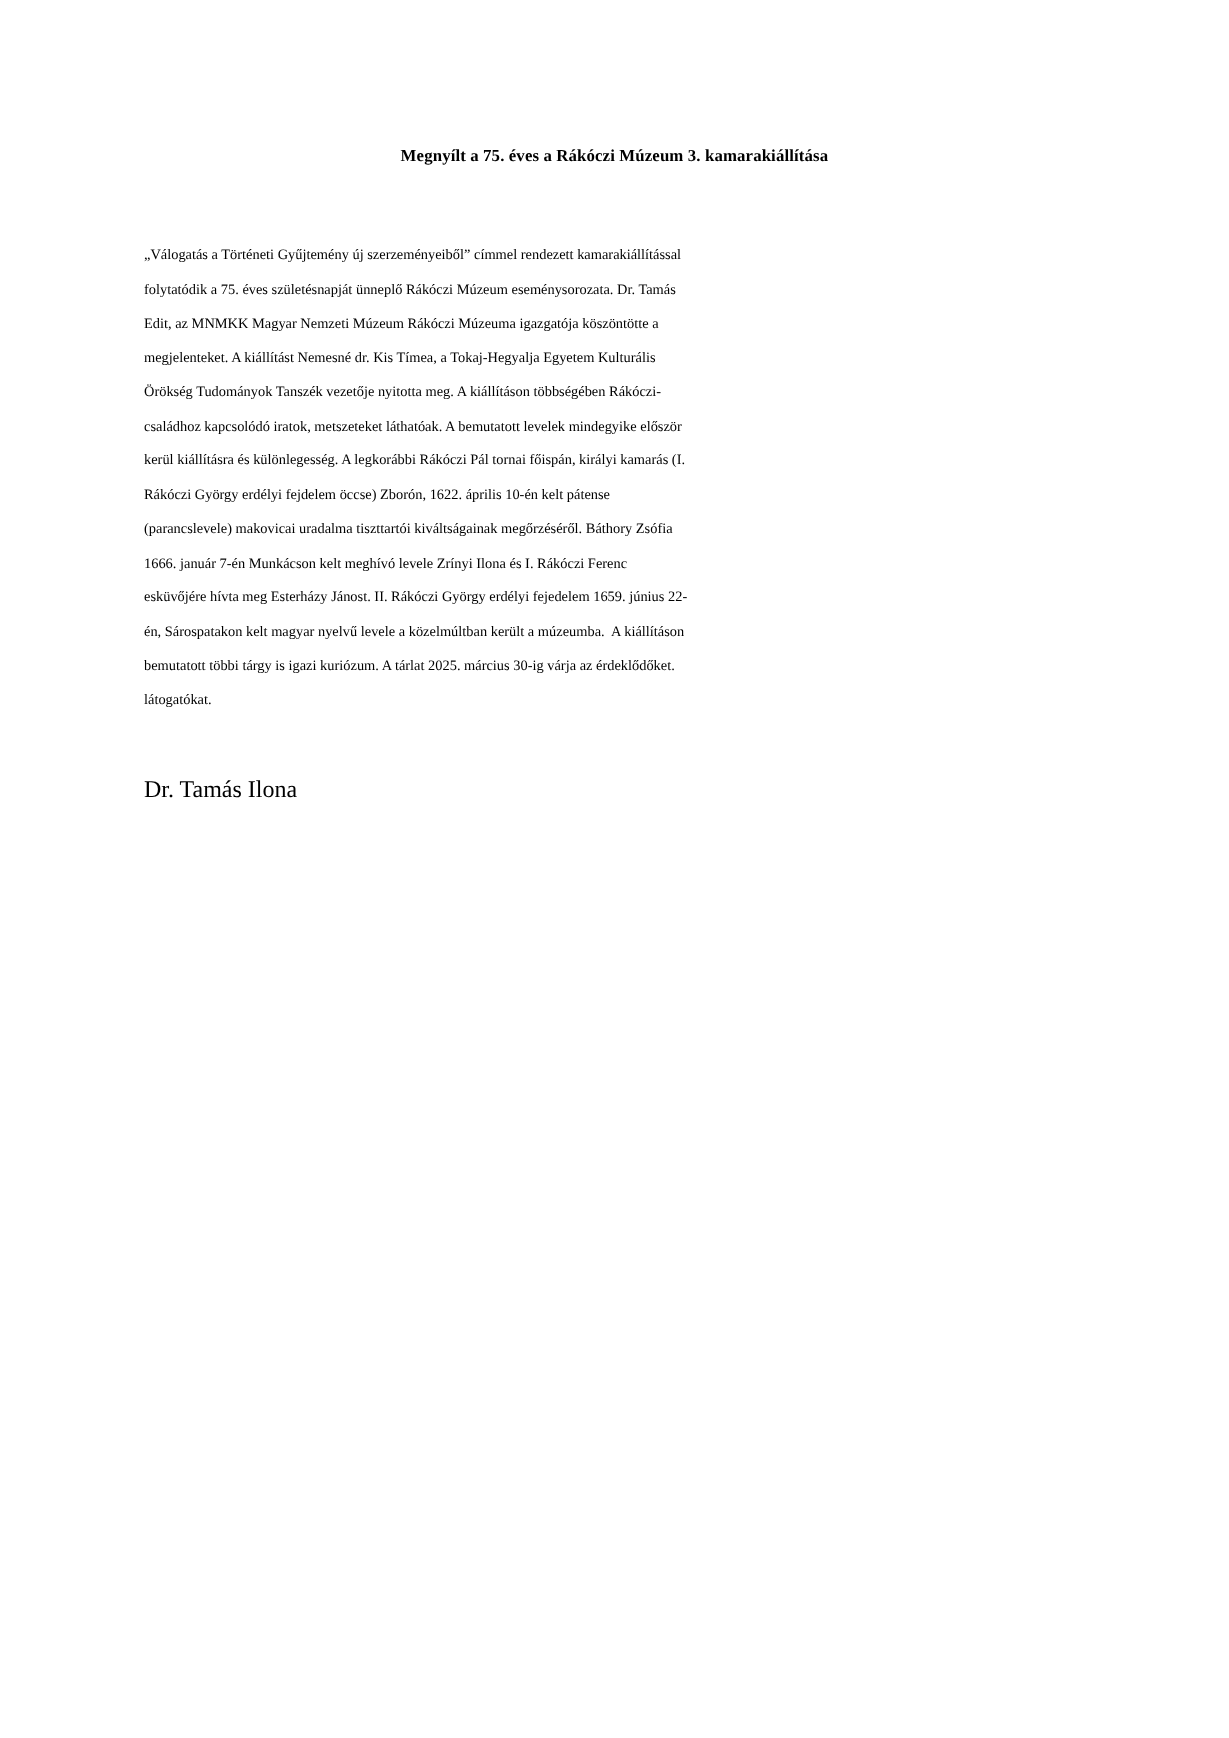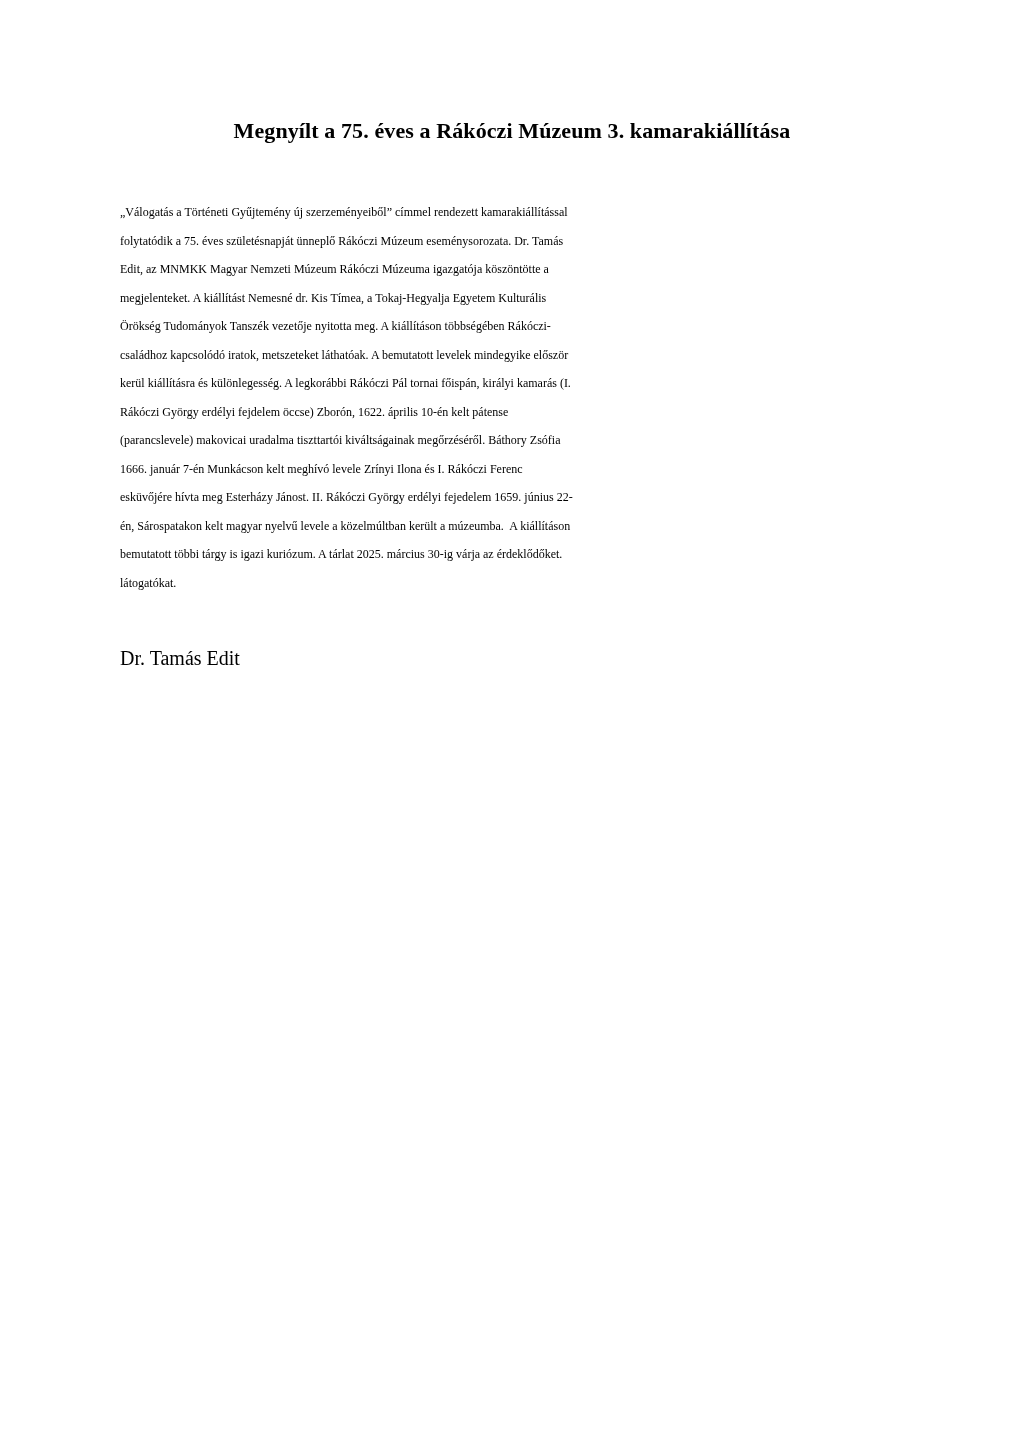--- a/index.html
+++ b/index.html
@@ -16,21 +16,21 @@
     font-family: "Liberation Serif", "DejaVu Serif", serif;
     overflow: hidden;
   }
   .doc-title {
     position: absolute;
     top: 118px;
     left: 0;
     width: 100%;
     margin: 0;
     text-align: center;
-    font-size: 22px;
+    font-size: 14px;
     font-weight: bold;
     line-height: 26px;
     letter-spacing: 0.1px;
   }
   .doc-body {
     position: absolute;
     top: 198px;
     left: 120px;
     width: 800px;
     margin: 0;
@@ -62,14 +62,14 @@
 családhoz kapcsolódó iratok, metszeteket láthatóak. A bemutatott levelek mindegyike először
 kerül kiállításra és különlegesség. A legkorábbi Rákóczi Pál tornai főispán, királyi kamarás (I.
 Rákóczi György erdélyi fejdelem öccse) Zborón, 1622. április 10-én kelt pátense
 (parancslevele) makovicai uradalma tiszttartói kiváltságainak megőrzéséről. Báthory Zsófia
 1666. január 7-én Munkácson kelt meghívó levele Zrínyi Ilona és I. Rákóczi Ferenc
 esküvőjére hívta meg Esterházy Jánost. II. Rákóczi György erdélyi fejedelem 1659. június 22-
 én, Sárospatakon kelt magyar nyelvű levele a közelmúltban került a múzeumba.  A kiállításon
 bemutatott többi tárgy is igazi kuriózum. A tárlat 2025. március 30-ig várja az érdeklődőket.
 látogatókat.</p>
 
-  <p class="doc-signature">Dr. Tamás Edit</p>
+  <p class="doc-signature">Dr. Tamás Ilona</p>
 </div>
 
 </body></html>

